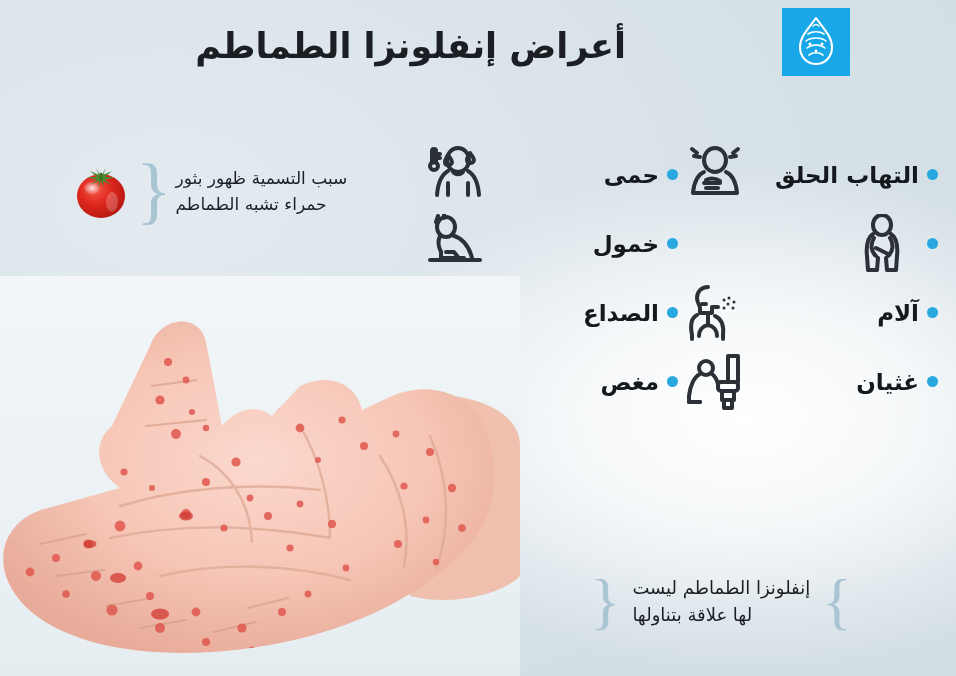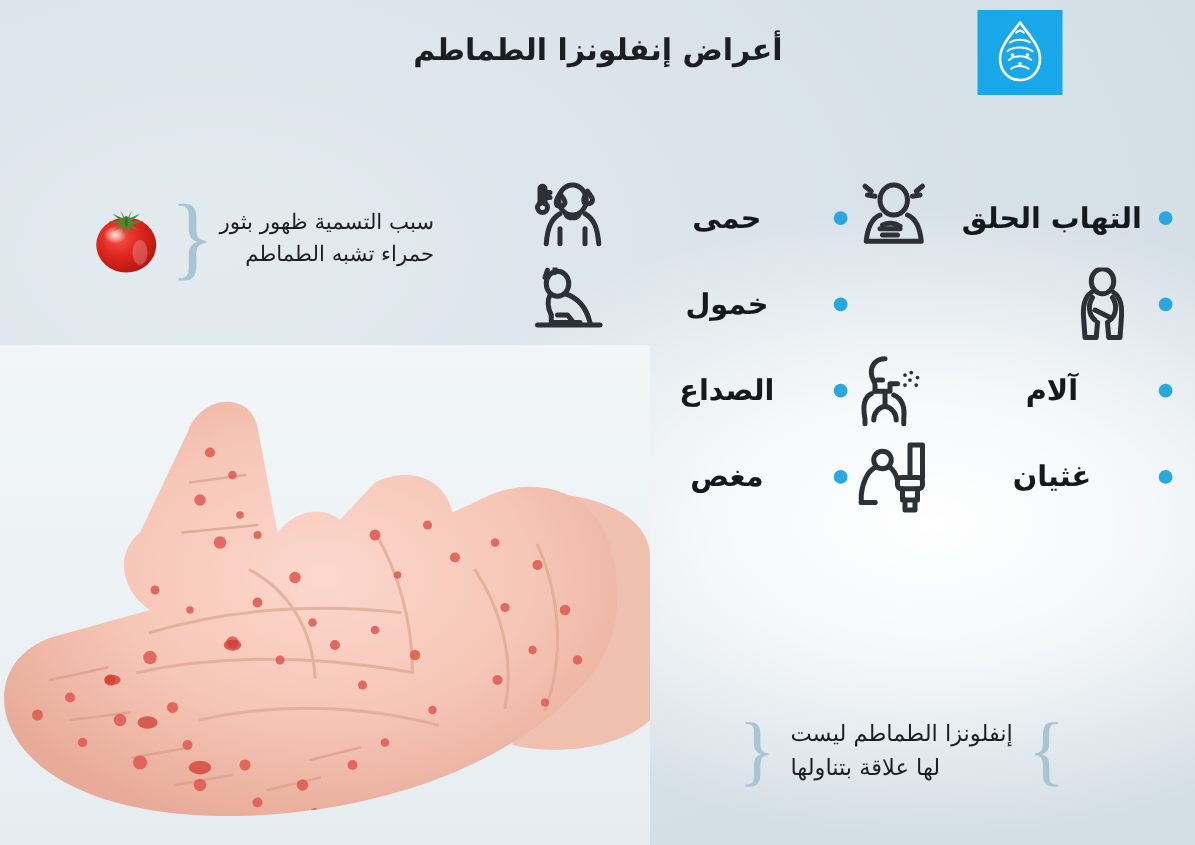--- a/index.html
+++ b/index.html
@@ -28,21 +28,21 @@
   .header {
     position: absolute;
     top: 0; left: 0; right: 0;
     height: 104px;
   }
 
   .page-title {
     position: absolute;
     top: 26px;
     right: 330px;
-    font-size: 24px;
+    font-size: 35px;
     font-weight: 700;
     color: #1b1f24;
     letter-spacing: 0px;
     white-space: nowrap;
     direction: rtl;
   }
 
   .logo {
     position: absolute;
     top: 8px;
@@ -91,21 +91,21 @@
     margin-left: 2px;
   }
 
   .symptom-label {
     font-size: 23px;
     font-weight: 700;
     color: #15181c;
     white-space: nowrap;
     direction: rtl;
     flex: 1 1 auto;
-    text-align: center;
+    text-align: right;
     padding-left: 6px;
   }
 
   .symptom-icon {
     flex: 0 0 auto;
     width: 74px;
     height: 66px;
     display: flex;
     align-items: center;
     justify-content: center;
@@ -125,21 +125,21 @@
     flex-direction: row;
     align-items: center;
     justify-content: flex-end;
     gap: 4px;
   }
 
   .tomato-text {
     font-size: 17px;
     line-height: 1.55;
     color: #1b1f24;
-    text-align: right;
+    text-align: left;
     direction: rtl;
     white-space: pre-line;
   }
 
   .brace {
     color: #a9c4d3;
     font-size: 74px;
     font-weight: 300;
     line-height: 0.78;
     font-family: "Liberation Serif", "DejaVu Serif", serif;

